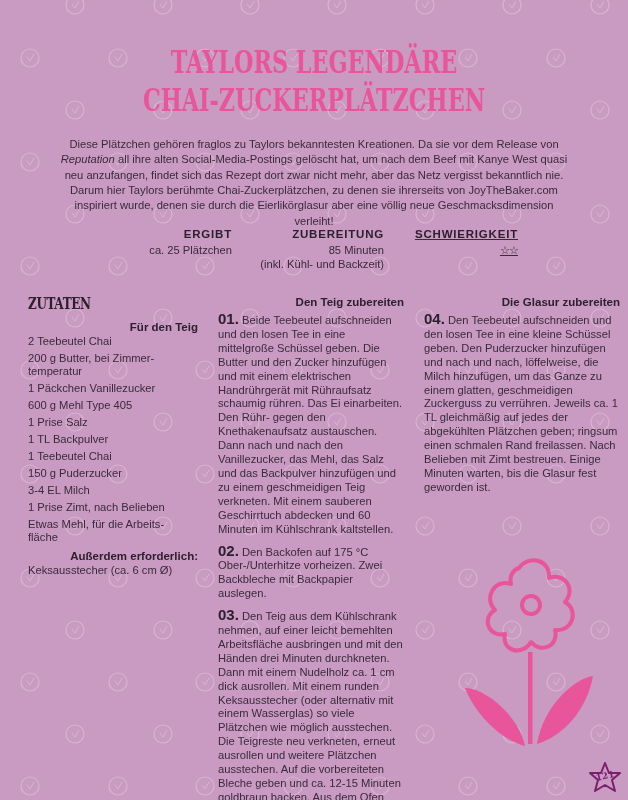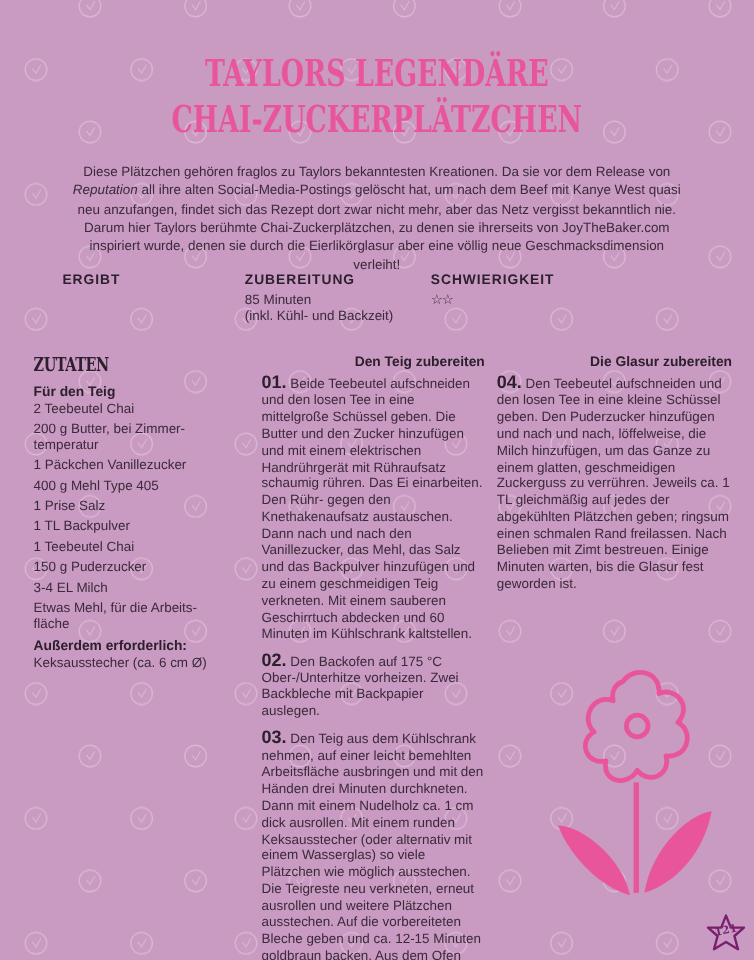--- a/index.html
+++ b/index.html
@@ -19,37 +19,37 @@
     transform:scaleX(0.72); transform-origin:center top;
   }
   .title span { display:block; }
   .intro {
     position:absolute; left:60px; top:126px; width:508px;
     font-size:11.2px; line-height:15.3px; text-align:center; color:#3a2a3a;
     font-family:"Liberation Sans", sans-serif;
   }
   .intro em { }
   .meta { position:absolute; top:228px; left:0; width:628px; font-family:"Liberation Sans", sans-serif; }
-  .meta .col { position:absolute; text-align:left; width:180px; }
+  .meta .col { position:absolute; text-align:right; width:180px; }
   .meta .col.c1 { left:52px; }
   .meta .col.c2 { left:204px; }
-  .meta .col.c3 { left:359px; }
+  .meta .col.c3 { left:338px;text-decoration:underline; }
   .meta .h { font-weight:bold; font-size:11.5px; letter-spacing:0.8px; color:#2d202d; margin-bottom:3px; }
   .meta .v { font-size:11.2px; line-height:14px; color:#3a2a3a; }
   .stars { color:#e8559b; font-size:12px; letter-spacing:-1px; }
   .col-ing { position:absolute; left:28px; top:294px; width:170px; font-family:"Liberation Sans", sans-serif; }
   .zutaten {
     font-family:"DejaVu Serif", serif; font-weight:bold; font-size:16px; color:#2d202d;
     transform:scaleX(0.75); transform-origin:left; margin-bottom:8px; letter-spacing:-0.5px;
   }
-  .subh { font-weight:bold; font-size:11.5px; color:#2d202d; margin:6px 0 2px; }
+  .subh { font-weight:bold; font-size:11.5px; color:#2d202d; margin:6px 0 2px;text-align:right; }
   .ing { font-size:11.2px; line-height:13px; margin-bottom:4px; color:#3a2a3a; }
   .col-steps { position:absolute; font-family:"Liberation Sans", sans-serif; }
   .col-steps.mid { left:218px; top:296px; width:186px; }
-  .col-steps.right { left:414px; top:296px; width:196px; }
+  .col-steps.right { left:424px; top:296px; width:196px; }
   .steps-h { font-weight:bold; font-size:11.5px; color:#2d202d; margin-bottom:4px;text-align:right; }
   .step { font-size:11.2px; line-height:13.9px; margin-bottom:7px; color:#3a2a3a; }
   .step b { font-size:15px; color:#2d202d; }
   .flower { position:absolute; left:455px; top:556px; width:150px; height:190px; }
   .page-badge { position:absolute; left:587px; top:760px; width:36px; height:36px; }
   .page-num { position:absolute; left:0; top:11px; width:36px; text-align:center; font-size:9px; font-weight:bold; color:#7a1f6e; transform:rotate(-12deg); font-family:"DejaVu Serif", serif; }
 </style>
 </head>
 <body>
 
@@ -181,44 +181,46 @@
   <h1 class="title">
     <span>TAYLORS LEGENDÄRE</span>
     <span>CHAI-ZUCKERPLÄTZCHEN</span>
   </h1>
 
   <p class="intro"><span>Diese Plätzchen gehören fraglos zu Taylors bekanntesten Kreationen. Da sie vor dem Release von </span><em>Reputation</em><span> all ihre alten Social-Media-Postings gelöscht hat, um nach dem Beef mit Kanye West quasi neu anzufangen, findet sich das Rezept dort zwar nicht mehr, aber das Netz vergisst bekanntlich nie. Darum hier Taylors berühmte Chai-Zuckerplätzchen, zu denen sie ihrerseits von JoyTheBaker.com inspiriert wurde, denen sie durch die Eierlikörglasur aber eine völlig neue Geschmacksdimension verleiht!</span></p>
 
   <div class="meta">
     <div class="col c1">
       <div class="h">ERGIBT</div>
+      <div class="v">ca. 25 Plätzchen</div>
     </div>
     <div class="col c2">
       <div class="h">ZUBEREITUNG</div>
       <div class="v">85 Minuten</div>
       <div class="v">(inkl. Kühl- und Backzeit)</div>
     </div>
     <div class="col c3">
       <div class="h">SCHWIERIGKEIT</div>
       <div class="v stars">☆☆</div>
     </div>
   </div>
 
   <div class="col-ing">
     <div class="zutaten">ZUTATEN</div>
     <div class="subh">Für den Teig</div>
     <div class="ing">2 Teebeutel Chai</div>
     <div class="ing">200 g Butter, bei Zimmer-<br>temperatur</div>
     <div class="ing">1 Päckchen Vanillezucker</div>
-    <div class="ing">400 g Mehl Type 405</div>
+    <div class="ing">600 g Mehl Type 405</div>
     <div class="ing">1 Prise Salz</div>
     <div class="ing">1 TL Backpulver</div>
     <div class="ing">1 Teebeutel Chai</div>
     <div class="ing">150 g Puderzucker</div>
     <div class="ing">3-4 EL Milch</div>
+    <div class="ing">1 Prise Zimt, nach Belieben</div>
     <div class="ing">Etwas Mehl, für die Arbeits-<br>fläche</div>
     <div class="subh">Außerdem erforderlich:</div>
     <div class="ing">Keksausstecher (ca. 6 cm Ø)</div>
   </div>
 
   <div class="col-steps mid">
     <div class="steps-h">Den Teig zubereiten</div>
     <div class="step"><b>01.</b> <span>Beide Teebeutel aufschneiden und den losen Tee in eine mittelgroße Schüssel geben. Die Butter und den Zucker hinzufügen und mit einem elektrischen Handrührgerät mit Rühraufsatz schaumig rühren. Das Ei einarbeiten. Den Rühr- gegen den Knethakenaufsatz austauschen. Dann nach und nach den Vanillezucker, das Mehl, das Salz und das Backpulver hinzufügen und zu einem geschmeidigen Teig verkneten. Mit einem sauberen Geschirrtuch abdecken und 60 Minuten im Kühlschrank kaltstellen.</span></div>
     <div class="step"><b>02.</b> <span>Den Backofen auf 175 °C Ober-/Unterhitze vorheizen. Zwei Backbleche mit Backpapier auslegen.</span></div>
     <div class="step"><b>03.</b> <span>Den Teig aus dem Kühlschrank nehmen, auf einer leicht bemehlten Arbeitsfläche ausbringen und mit den Händen drei Minuten durchkneten. Dann mit einem Nudelholz ca. 1 cm dick ausrollen. Mit einem runden Keksausstecher (oder alternativ mit einem Wasserglas) so viele Plätzchen wie möglich ausstechen. Die Teigreste neu verkneten, erneut ausrollen und weitere Plätzchen ausstechen. Auf die vorbereiteten Bleche geben und ca. 12-15 Minuten goldbraun backen. Aus dem Ofen nehmen und auf den Blechen auskühlen lassen.</span></div>

